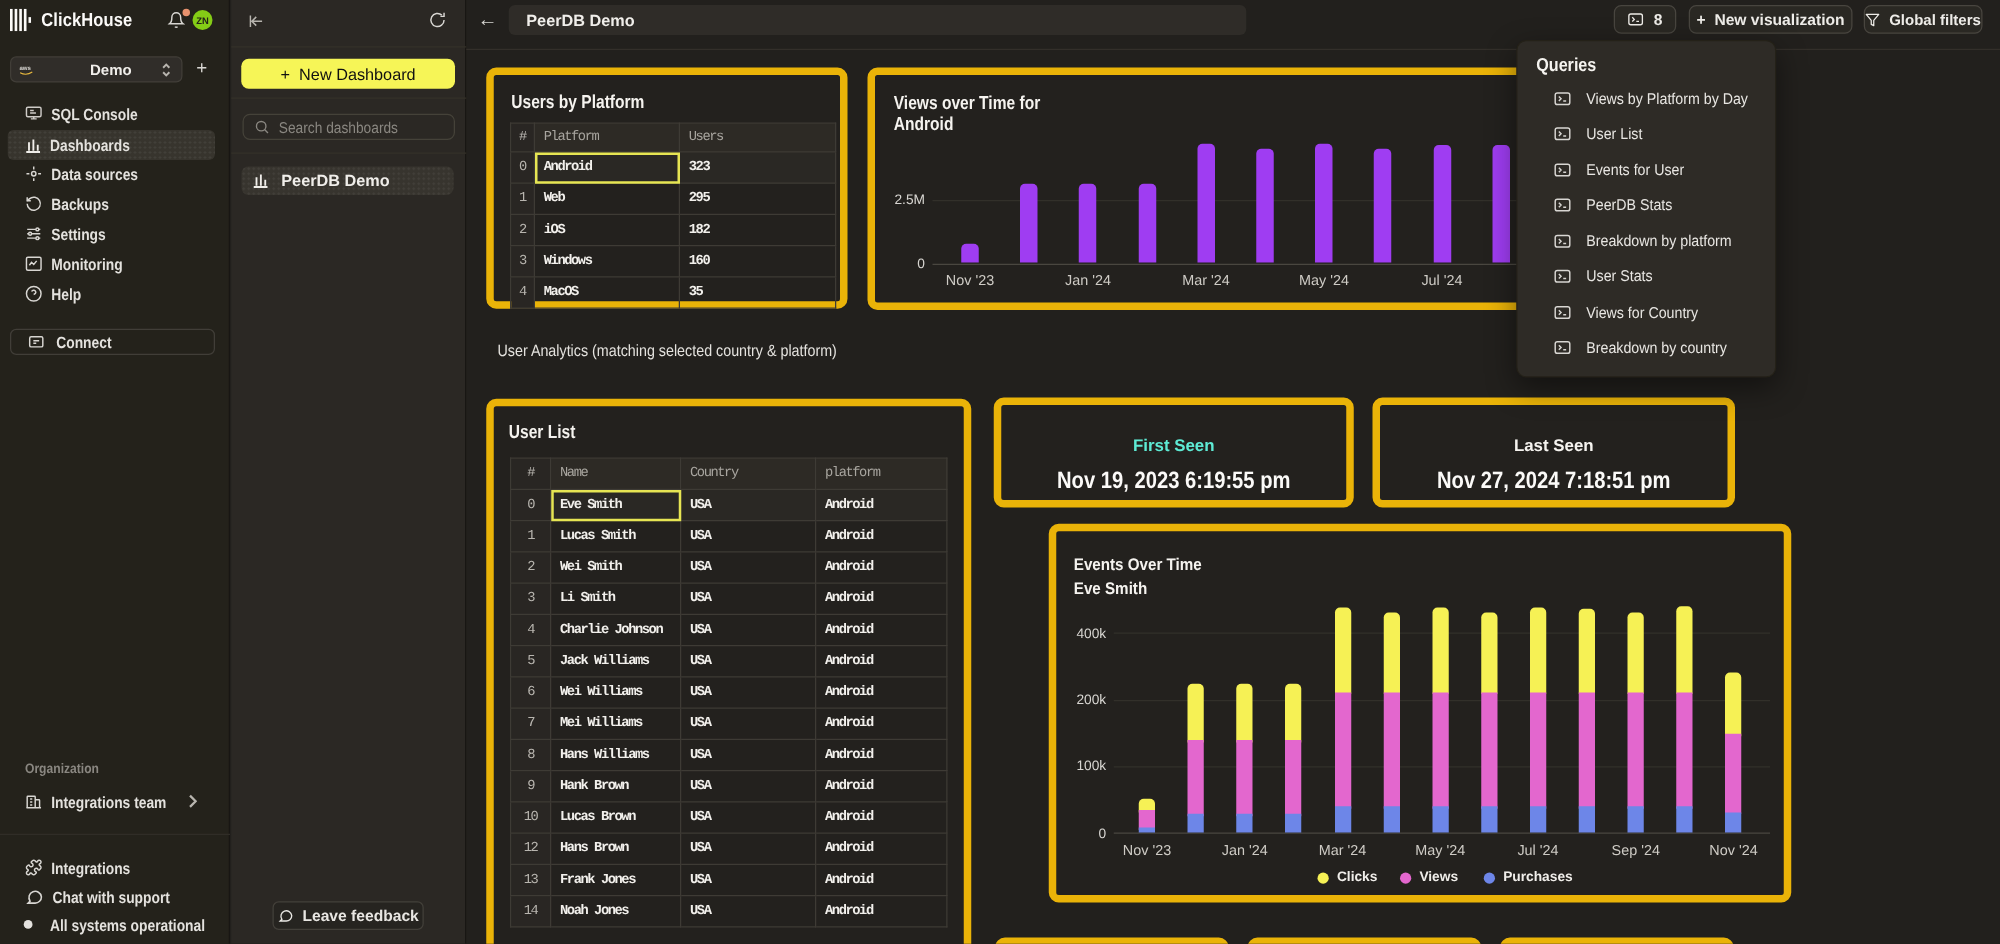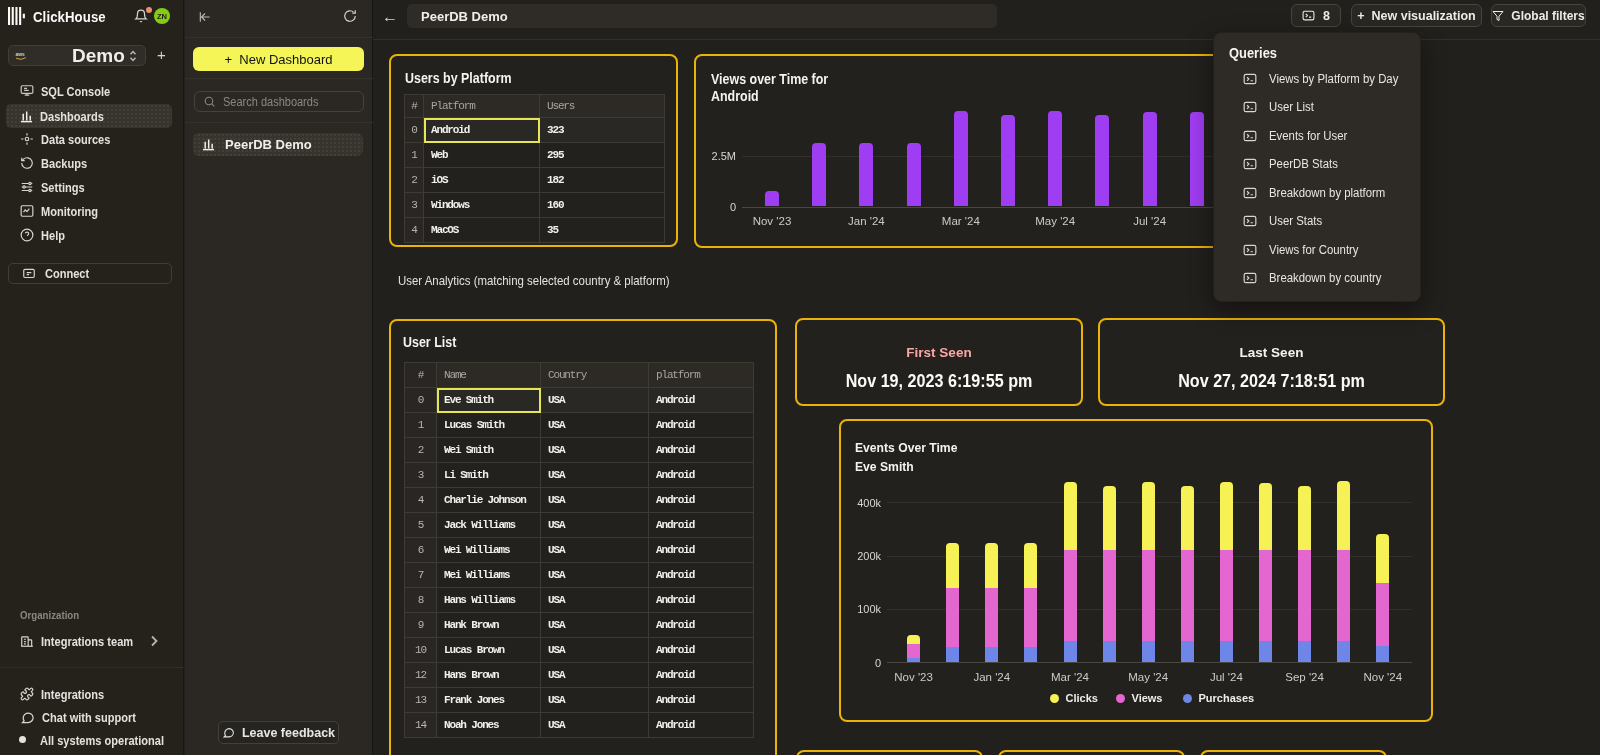--- a/index.html
+++ b/index.html
@@ -18,21 +18,21 @@
 
 
 #sidebar { left:0; top:0; width:184px; height:755px; background:#24221b; border-right:1px solid #181613; }
 #logo { left:8px; top:7px; }
 #chname { left:33px; top:8px; font-size:15px; font-weight:bold; color:#fbfaf8; letter-spacing:.1px; }
 #bell { left:134px; top:9px; }
 #belldot { left:146px; top:7px; width:6px; height:6px; border-radius:50%; background:#e8926e; }
 #avatar { left:154px; top:8px; width:16px; height:16px; border-radius:50%; background:#84cc16; color:#232119; font-size:7.5px; font-weight:bold; display:flex; align-items:center; justify-content:center; }
 #demosel { left:8px; top:45px; width:138px; height:21px; border:1px solid #413e38; border-radius:5px; background:#302d29; display:flex; align-items:center; }
 #demosel .aws { margin-left:6px; }
-#demosel .lbl { margin-left:4px; font-size:19px; font-weight:bold; color:#f0eeea;padding-left:40px; }
+#demosel .lbl { margin-left:4px; font-size:12px; font-weight:bold; color:#f0eeea;padding-left:40px; }
 #demosel .chev { margin-left:auto; margin-right:8px; }
 #plusorg { left:157px; top:46px; font-size:15px; color:#d8d6d2; }
 .mitem { left:6px; width:166px; height:24px; border-radius:5px; display:flex; align-items:center; font-size:13px; font-weight:bold; color:#e4e2de; white-space:nowrap; }
 .mitem svg { margin-left:14px; flex:none; }
 .mitem span { margin-left:7px; }
 .mitem.on { background:#37342d; background-image:radial-gradient(rgba(255,255,255,.055) 1px, rgba(0,0,0,0) 1px); background-size:4px 4px;align-items:center; }
 #connect { left:8px; top:263px; width:164px; height:21px; border:1px solid #413e38; border-radius:5px; background:#24221b; display:flex; align-items:center; font-size:13px; font-weight:bold; color:#e4e2de; }
 #connect svg { margin-left:13px; }
 #connect span { margin-left:9px; }
 #orglbl { left:20px; top:609px; font-size:11px; color:#8a8781; font-weight:bold; }
@@ -60,29 +60,29 @@
 #backarrow { left:382px; top:8px; font-size:16px; color:#d8d6d2; }
 #titleinput { left:407px; top:4px; width:590px; height:24px; background:#2f2c28; border-radius:5px; display:flex; align-items:center; font-size:13px; font-weight:bold; color:#f0eeea; }
 #titleinput span { margin-left:14px; }
 .tbtn { top:4px; height:23px; white-space:nowrap; border:1px solid #48453f; border-radius:6px; display:flex; align-items:center; justify-content:center; font-size:12.5px; font-weight:bold; color:#eeece8; background:#2a2823; }
 #btn8 { left:1291px; width:50px; }
 #btnviz { left:1351px; width:131px; }
 #btnfilt { left:1491px; width:95px; font-size:12px; }
 #topdiv { left:373px; top:39px; width:1227px; height:1px; background:#332f2a; }
 
 
-.card { border:2px solid #eab308; border-radius:8px; background:#23211e; }
+.card { border:6px solid #eab308; border-radius:8px; background:#23211e; }
 .ctitle { font-weight:bold; color:#f5f3ef; font-size:15px; }
 
 #cardUsers { left:389px; top:54px; width:289px; height:193px; }
 #cardViews { left:694px; top:54px; width:696px; height:194px; }
 #uanalytics { left:398px; top:273px; font-size:13px; color:#e4e2de; }
 #cardList { left:389px; top:319px; width:388px; height:500px; }
 #cardFirst { left:795px; top:318px; width:288px; height:88px; }
-#cardLast { left:1098px; top:318px; width:347px; height:88px; }
+#cardLast { left:1098px; top:318px; width:290px; height:88px; }
 #cardEvents { left:839px; top:419px; width:594px; height:303px; }
 .bcard { top:750px; height:40px; }
 #bc1 { left:796px; width:187px; }
 #bc2 { left:998px; width:187px; }
 #bc3 { left:1200px; width:187px; }
 
 
 .tbl { font-family:"Liberation Mono",monospace; font-size:11px; letter-spacing:-1.15px; font-weight:bold; color:#f2f0ec; border-collapse:collapse; }
 .tbl td { border:1px solid #3e3b35; padding:0 0 0 7px; vertical-align:middle; white-space:nowrap; }
 .tbl .hd { color:#a8a59f; background:#2d2a25; font-weight:normal; }
@@ -438,21 +438,21 @@
           <td class="num">14</td>
           <td>Noah Jones</td>
           <td>USA</td>
           <td>Android</td>
         </tr>
       </tbody>
     </table>
 </div>
 
 <div id="cardFirst" class="card abs">
-  <div class="abs" style="width:100%; top:25px; text-align:center; font-size:13.5px; font-weight:bold; color:#fca5a5">First Seen</div>
+  <div class="abs" style="width:100%; top:25px; text-align:center; font-size:13.5px; font-weight:bold; color:#5eead4">First Seen</div>
   <div class="abs" style="width:100%; top:50px; text-align:center; font-size:19px; font-weight:bold; color:#fbfaf8; transform:scaleX(.85)">Nov 19, 2023 6:19:55 pm</div>
 </div>
 <div id="cardLast" class="card abs">
   <div class="abs" style="width:100%; top:25px; text-align:center; font-size:13.5px; font-weight:bold; color:#f5f3ef">Last Seen</div>
   <div class="abs" style="width:100%; top:50px; text-align:center; font-size:19px; font-weight:bold; color:#fbfaf8; transform:scaleX(.85)">Nov 27, 2024 7:18:51 pm</div>
 </div>
 
 <div id="cardEvents" class="card abs">
   <div class="abs etitle" style="left:14px; top:18px; font-size:13.5px; font-weight:bold; color:#f5f3ef; line-height:18.5px;">Events Over Time<br>Eve Smith</div>
   <div id="echart"></div>

